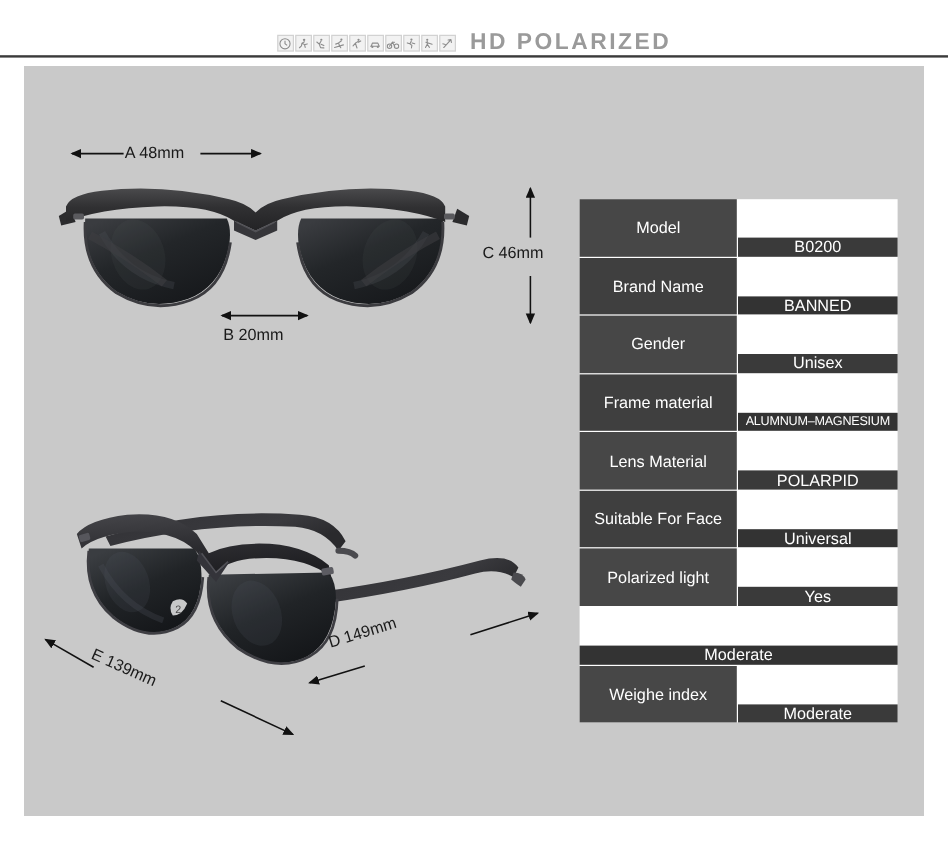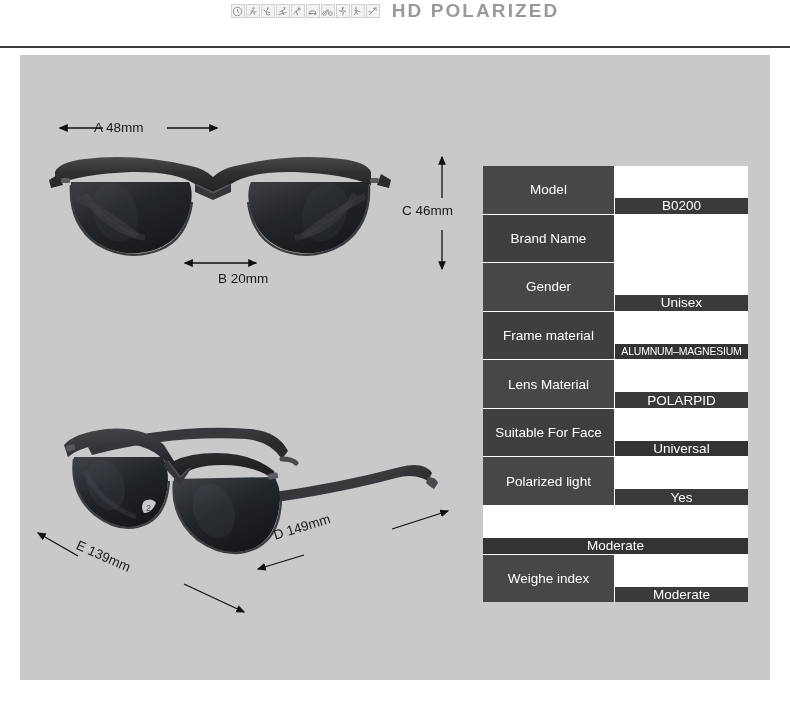--- a/index.html
+++ b/index.html
@@ -8,21 +8,21 @@
     background:#ffffff;
     font-family:"Liberation Sans", sans-serif;
     overflow:hidden;
     position:relative;
   }
 
   
   .header{
     position:absolute;left:0;top:0;width:790px;height:47px;
     background:#ffffff;
-    display:flex;align-items:flex-start;justify-content:center;
+    display:flex;align-items:flex-end;justify-content:center;
   }
   .header-inner{display:flex;align-items:center;gap:12px;}
   .icon-strip{display:flex;align-items:center;gap:1px;}
   .sport-icon{
     width:14px;height:14px;
     border:1px solid #d2d2d2;
     background:#f2f2f2;
     display:flex;align-items:center;justify-content:center;
     box-sizing:border-box;
   }
@@ -52,22 +52,22 @@
     position:absolute;left:40px;top:415px;width:400px;height:140px;
   }
 
   
   .dim-label{
     position:absolute;
     font-size:13.5px;color:#1a1a1a;
     white-space:nowrap;
     font-family:"Liberation Sans", sans-serif;
   }
-  .dim-a{left:94px;top:120px;}
-  .dim-b{left:186px;top:271px;margin-left:32px;}
+  .dim-a{left:104px;top:120px;}
+  .dim-b{left:186px;top:271px;}
   .dim-c{left:402px;top:203px;}
   .dim-d{left:274px;top:528px;transform:rotate(-17deg);transform-origin:left center;}
   .dim-e{left:77px;top:537px;transform:rotate(24deg);transform-origin:left center;}
 
   .arrow-svg{position:absolute;overflow:visible;}
 
   
   .spec-table{
     position:absolute;left:483px;top:166px;
     width:265px;height:436px;
@@ -309,20 +309,21 @@
 </svg>
 <div class="dim-label dim-e">E 139mm</div>
 
 <div class="spec-table">
   <div class="spec-row">
     <div class="spec-cell label">Model</div>
     <div class="spec-cell value">B0200</div>
   </div>
   <div class="spec-row">
     <div class="spec-cell label">Brand Name</div>
+    <div class="spec-cell value">BANNED</div>
   </div>
   <div class="spec-row">
     <div class="spec-cell label">Gender</div>
     <div class="spec-cell value">Unisex</div>
   </div>
   <div class="spec-row">
     <div class="spec-cell label">Frame material</div>
     <div class="spec-cell value small">ALUMNUM–MAGNESIUM</div>
   </div>
   <div class="spec-row">

